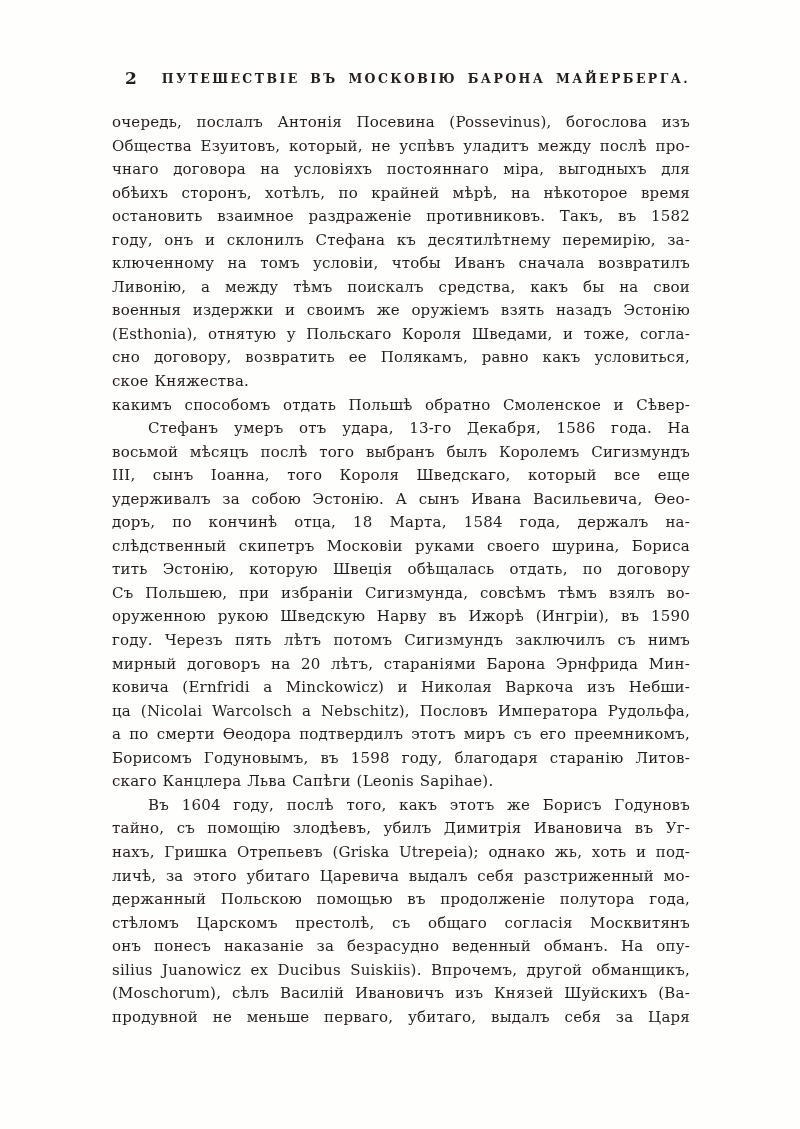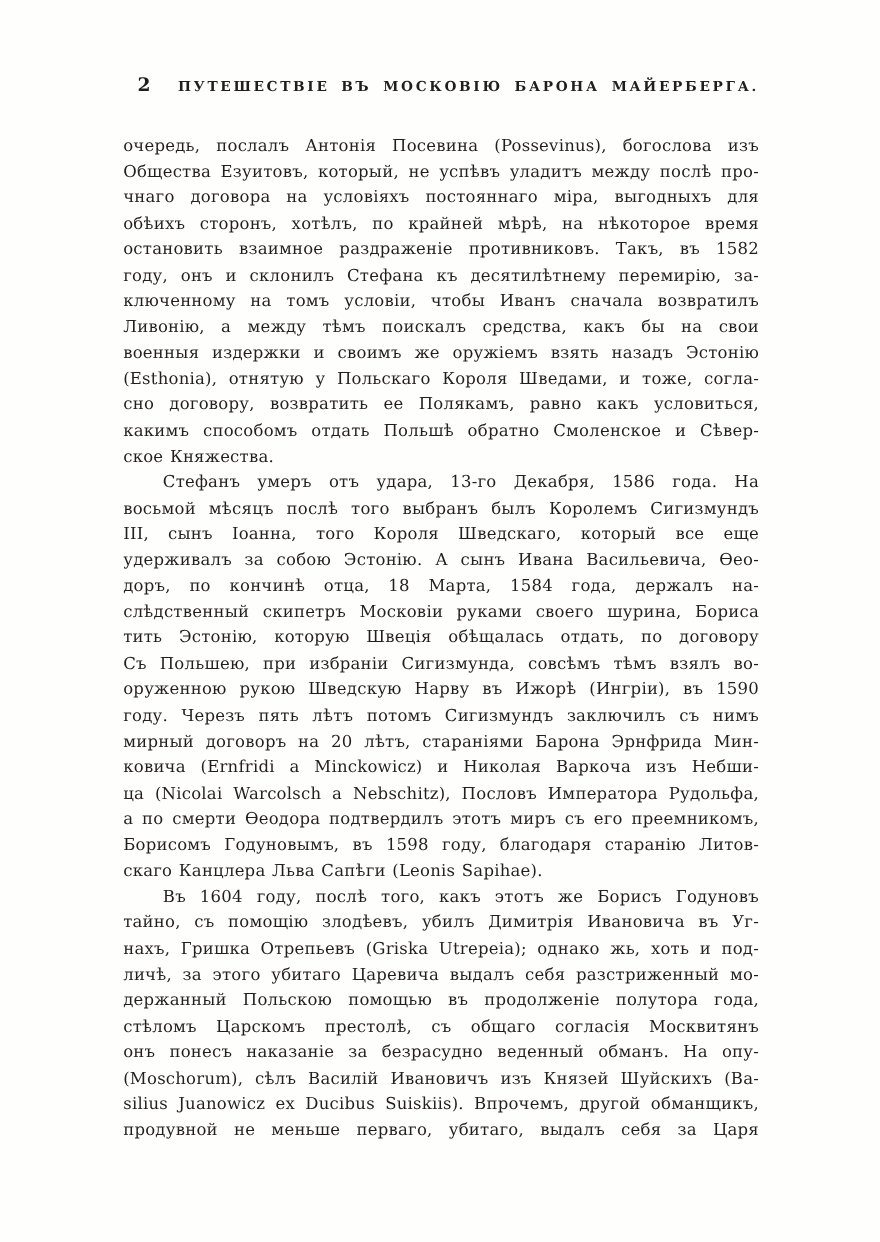--- a/index.html
+++ b/index.html
@@ -37,21 +37,21 @@
     top: 3px;
     text-align: right;
     font-size: 12.5px;
     font-weight: bold;
     letter-spacing: 2.4px;
     word-spacing: 4px;
     white-space: nowrap;
   }
   .text-block {
     position: absolute;
-    top: 121px;
+    top: 111px;
     left: 112px;
     width: 578px;
   }
   .line {
     height: 23.56px;
     line-height: 23.56px;
     font-size: 15px;
     text-align: justify;
     text-align-last: justify;
     word-spacing: 1px;
@@ -83,22 +83,22 @@
       <div class="line justified">Общества Езуитовъ, который, не успѣвъ уладитъ между послѣ про-</div>
       <div class="line justified">чнаго договора на условіяхъ постояннаго міра, выгодныхъ для</div>
       <div class="line justified">обѣихъ сторонъ, хотѣлъ, по крайней мѣрѣ, на нѣкоторое время</div>
       <div class="line justified">остановить взаимное раздраженіе противниковъ. Такъ, въ 1582</div>
       <div class="line justified">году, онъ и склонилъ Стефана къ десятилѣтнему перемирію, за-</div>
       <div class="line justified">ключенному на томъ условіи, чтобы Иванъ сначала возвратилъ</div>
       <div class="line justified">Ливонію, а между тѣмъ поискалъ средства, какъ бы на свои</div>
       <div class="line justified">военныя издержки и своимъ же оружіемъ взять назадъ Эстонію</div>
       <div class="line justified">(Esthonia), отнятую у Польскаго Короля Шведами, и тоже, согла-</div>
       <div class="line justified">сно договору, возвратить ее Полякамъ, равно какъ условиться,</div>
+      <div class="line flush">ское Княжества.</div>
       <div class="line justified">какимъ способомъ отдать Польшѣ обратно Смоленское и Сѣвер-</div>
-      <div class="line flush">ское Княжества.</div>
       <div class="line justified indent">Стефанъ умеръ отъ удара, 13-го Декабря, 1586 года. На</div>
       <div class="line justified">восьмой мѣсяцъ послѣ того выбранъ былъ Королемъ Сигизмундъ</div>
       <div class="line justified">III, сынъ Іоанна, того Короля Шведскаго, который все еще</div>
       <div class="line justified">удерживалъ за собою Эстонію. А сынъ Ивана Васильевича, Ѳео-</div>
       <div class="line justified">доръ, по кончинѣ отца, 18 Марта, 1584 года, держалъ на-</div>
       <div class="line justified">слѣдственный скипетръ Московіи руками своего шурина, Бориса</div>
       <div class="line justified">тить Эстонію, которую Швеція обѣщалась отдать, по договору</div>
       <div class="line justified">Съ Польшею, при избраніи Сигизмунда, совсѣмъ тѣмъ взялъ во-</div>
       <div class="line justified">оруженною рукою Шведскую Нарву въ Ижорѣ (Ингріи), въ 1590</div>
       <div class="line justified">году. Черезъ пять лѣтъ потомъ Сигизмундъ заключилъ съ нимъ</div>
@@ -108,17 +108,17 @@
       <div class="line justified">а по смерти Ѳеодора подтвердилъ этотъ миръ съ его преемникомъ,</div>
       <div class="line justified">Борисомъ Годуновымъ, въ 1598 году, благодаря старанію Литов-</div>
       <div class="line flush">скаго Канцлера Льва Сапѣги (Leonis Sapihae).</div>
       <div class="line justified indent">Въ 1604 году, послѣ того, какъ этотъ же Борисъ Годуновъ</div>
       <div class="line justified">тайно, съ помощію злодѣевъ, убилъ Димитрія Ивановича въ Уг-</div>
       <div class="line justified">нахъ, Гришка Отрепьевъ (Griska Utrepeia); однако жь, хоть и под-</div>
       <div class="line justified">личѣ, за этого убитаго Царевича выдалъ себя разстриженный мо-</div>
       <div class="line justified">держанный Польскою помощью въ продолженіе полутора года,</div>
       <div class="line justified">стѣломъ Царскомъ престолѣ, съ общаго согласія Москвитянъ</div>
       <div class="line justified">онъ понесъ наказаніе за безрасудно веденный обманъ. На опу-</div>
+      <div class="line justified">silius Juanowicz ex Ducibus Suiskiis). Впрочемъ, другой обманщикъ,</div>
       <div class="line justified">(Moschorum), сѣлъ Василій Ивановичъ изъ Князей Шуйскихъ (Ba-</div>
-      <div class="line justified">silius Juanowicz ex Ducibus Suiskiis). Впрочемъ, другой обманщикъ,</div>
       <div class="line justified">продувной не меньше перваго, убитаго, выдалъ себя за Царя</div>
     </div>
 </div>
 
 </body></html>

